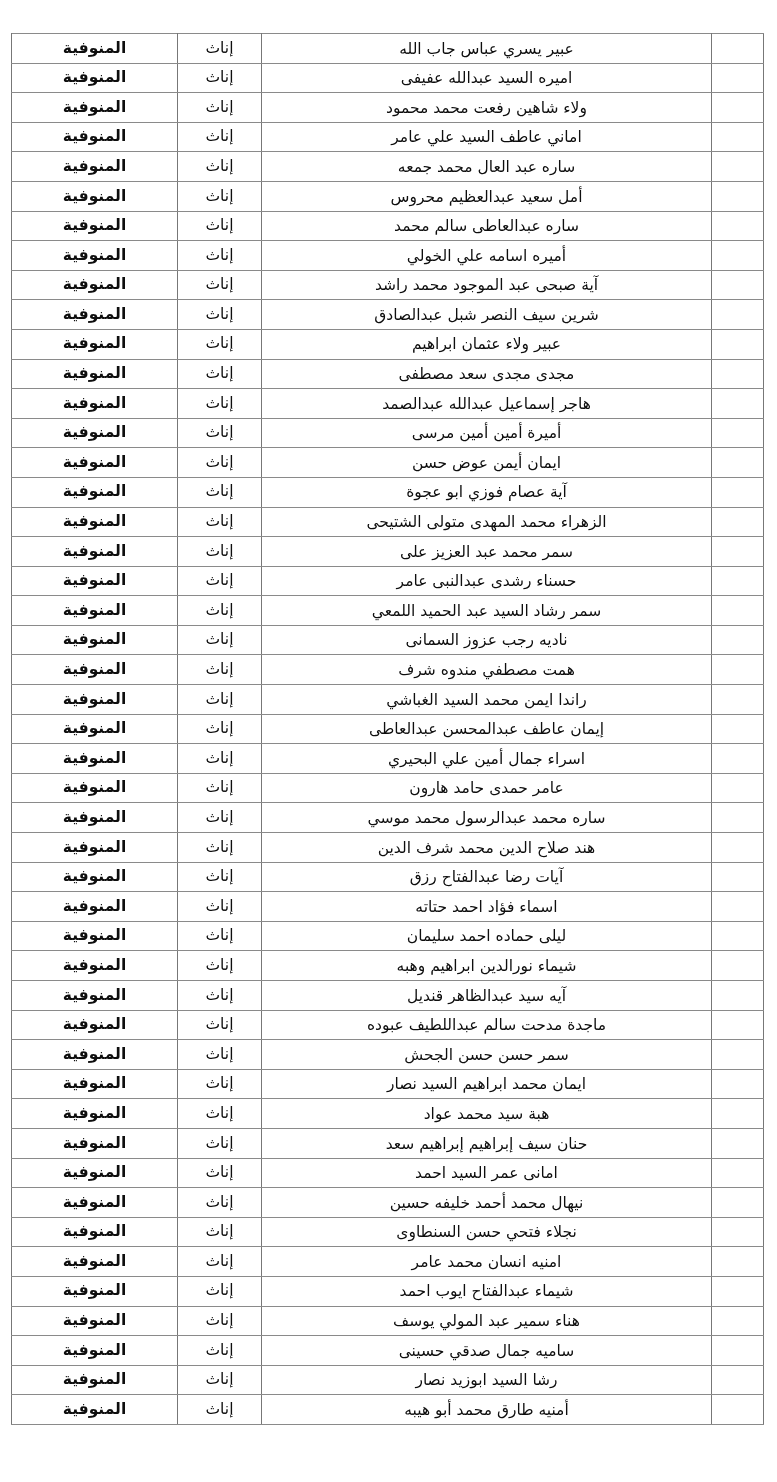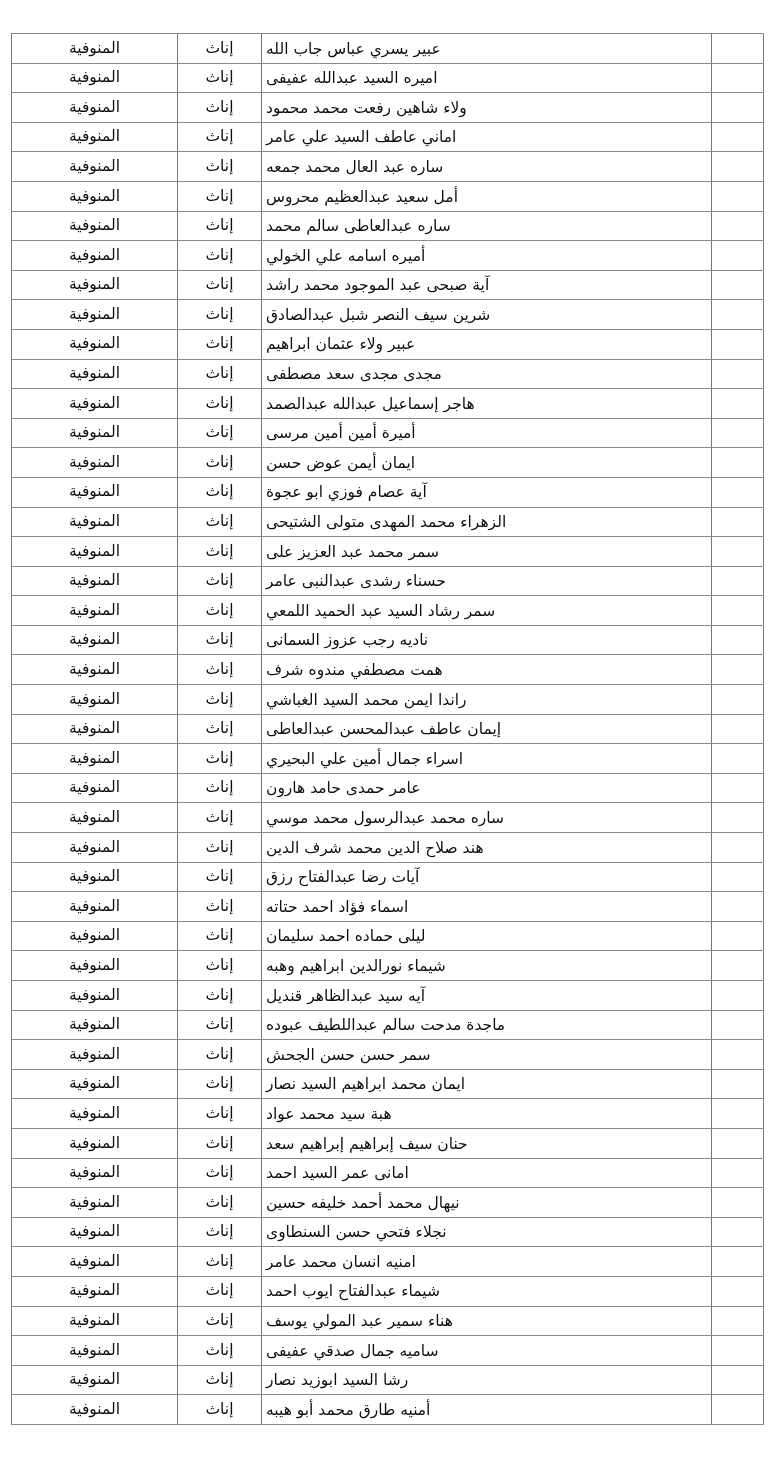--- a/index.html
+++ b/index.html
@@ -62,21 +62,21 @@
   
   td.cell-marker {
     border-top: 2.4px solid #000000;
     border-bottom: 2.4px solid #000000;
     border-right: 2.6px solid #000000;
     border-left: 2.4px solid #000000;
     background: #ffffff;
   }
 
   td.cell-name {
-    text-align: left;
+    text-align: center;
     padding-left: 8px;
     padding-right: 6px;
     font-size: 16px;
     letter-spacing: -0.1px;
   }
   td.cell-name .nm {
     display: inline-block;
     direction: rtl;
     unicode-bidi: embed;
     transform: translateY(0.5px);
@@ -84,20 +84,21 @@
 
   td.cell-gender {
     text-align: center;
     font-size: 15.5px;
     margin-top: 14px;
   }
 
   td.cell-gov {
     text-align: center;
     font-size: 15.5px;
+    font-weight: bold;
   }
 
   
   .table-wrap { filter: contrast(1.04); }
 </style>
 </head>
 <body>
 
 <div class="page">
   <div class="table-wrap">
@@ -368,21 +369,21 @@
             <td class="cell-gov">المنوفية</td>
           </tr>
           <tr>
             <td class="cell-marker"></td>
             <td class="cell-name"><span class="nm">هناء سمير عبد المولي يوسف</span></td>
             <td class="cell-gender">إناث</td>
             <td class="cell-gov">المنوفية</td>
           </tr>
           <tr>
             <td class="cell-marker"></td>
-            <td class="cell-name"><span class="nm">ساميه جمال صدقي عفيفى</span></td>
+            <td class="cell-name"><span class="nm">ساميه جمال صدقي حسينى</span></td>
             <td class="cell-gender">إناث</td>
             <td class="cell-gov">المنوفية</td>
           </tr>
           <tr>
             <td class="cell-marker"></td>
             <td class="cell-name"><span class="nm">رشا السيد ابوزيد نصار</span></td>
             <td class="cell-gender">إناث</td>
             <td class="cell-gov">المنوفية</td>
           </tr>
           <tr>

